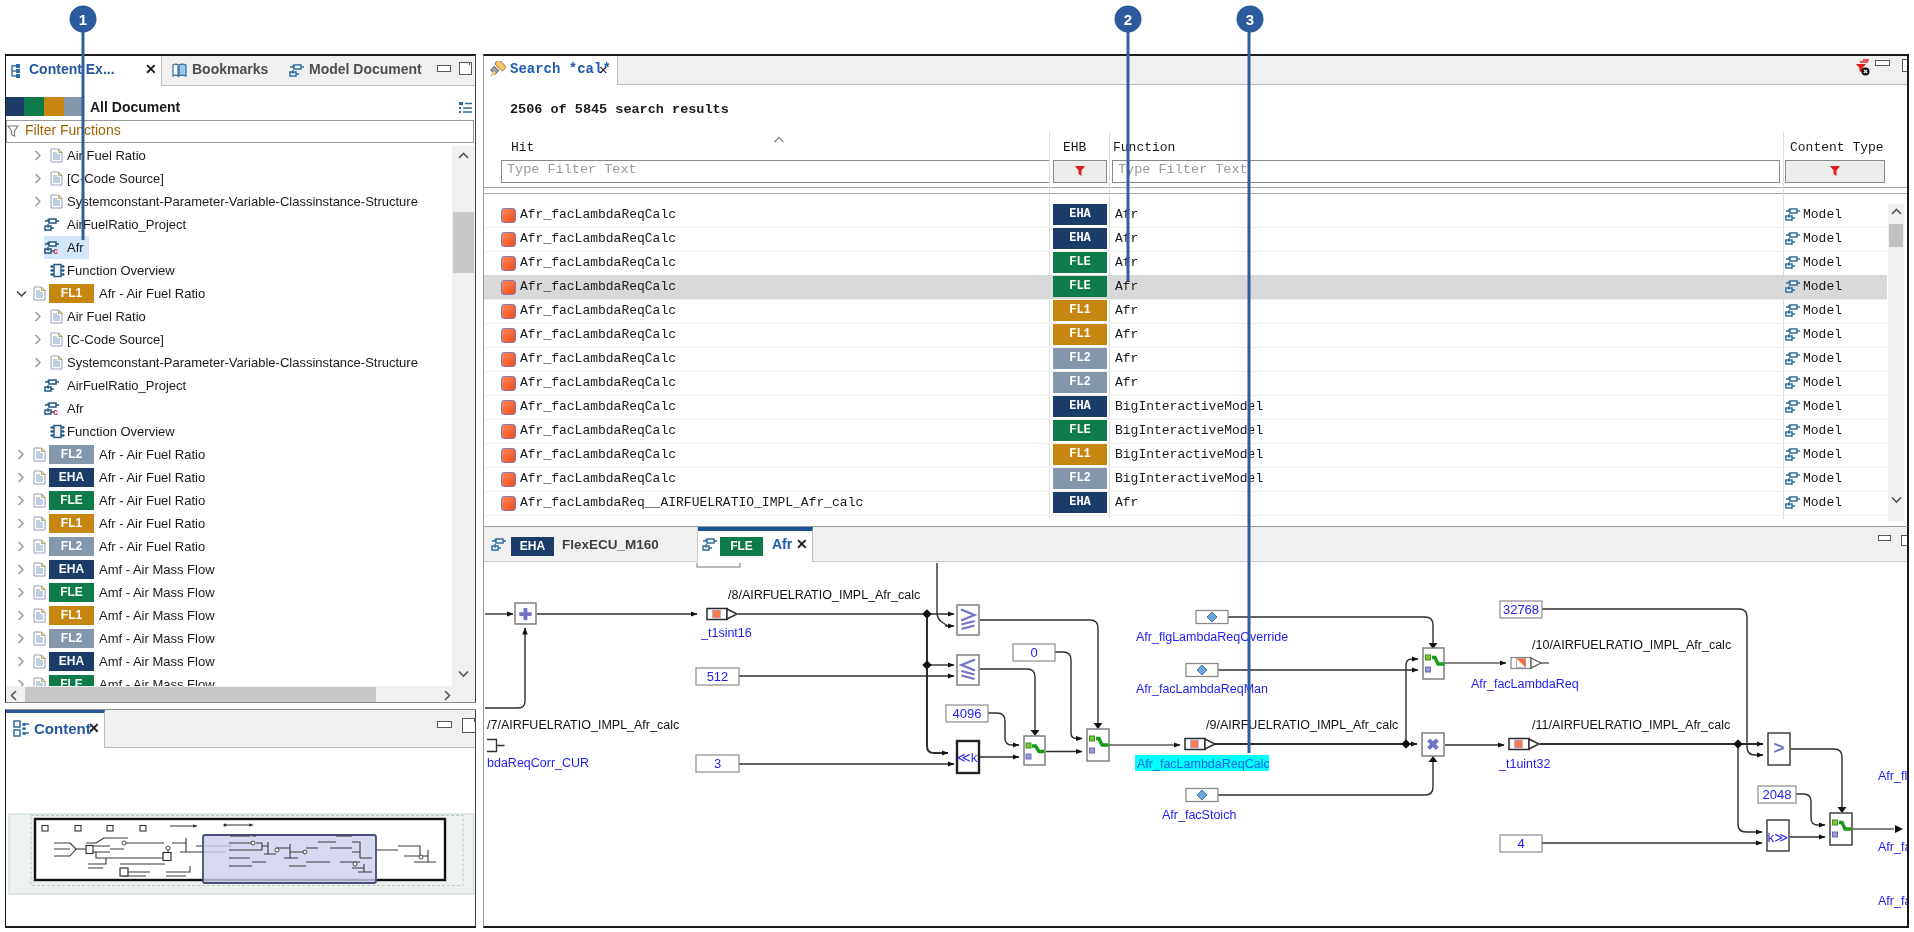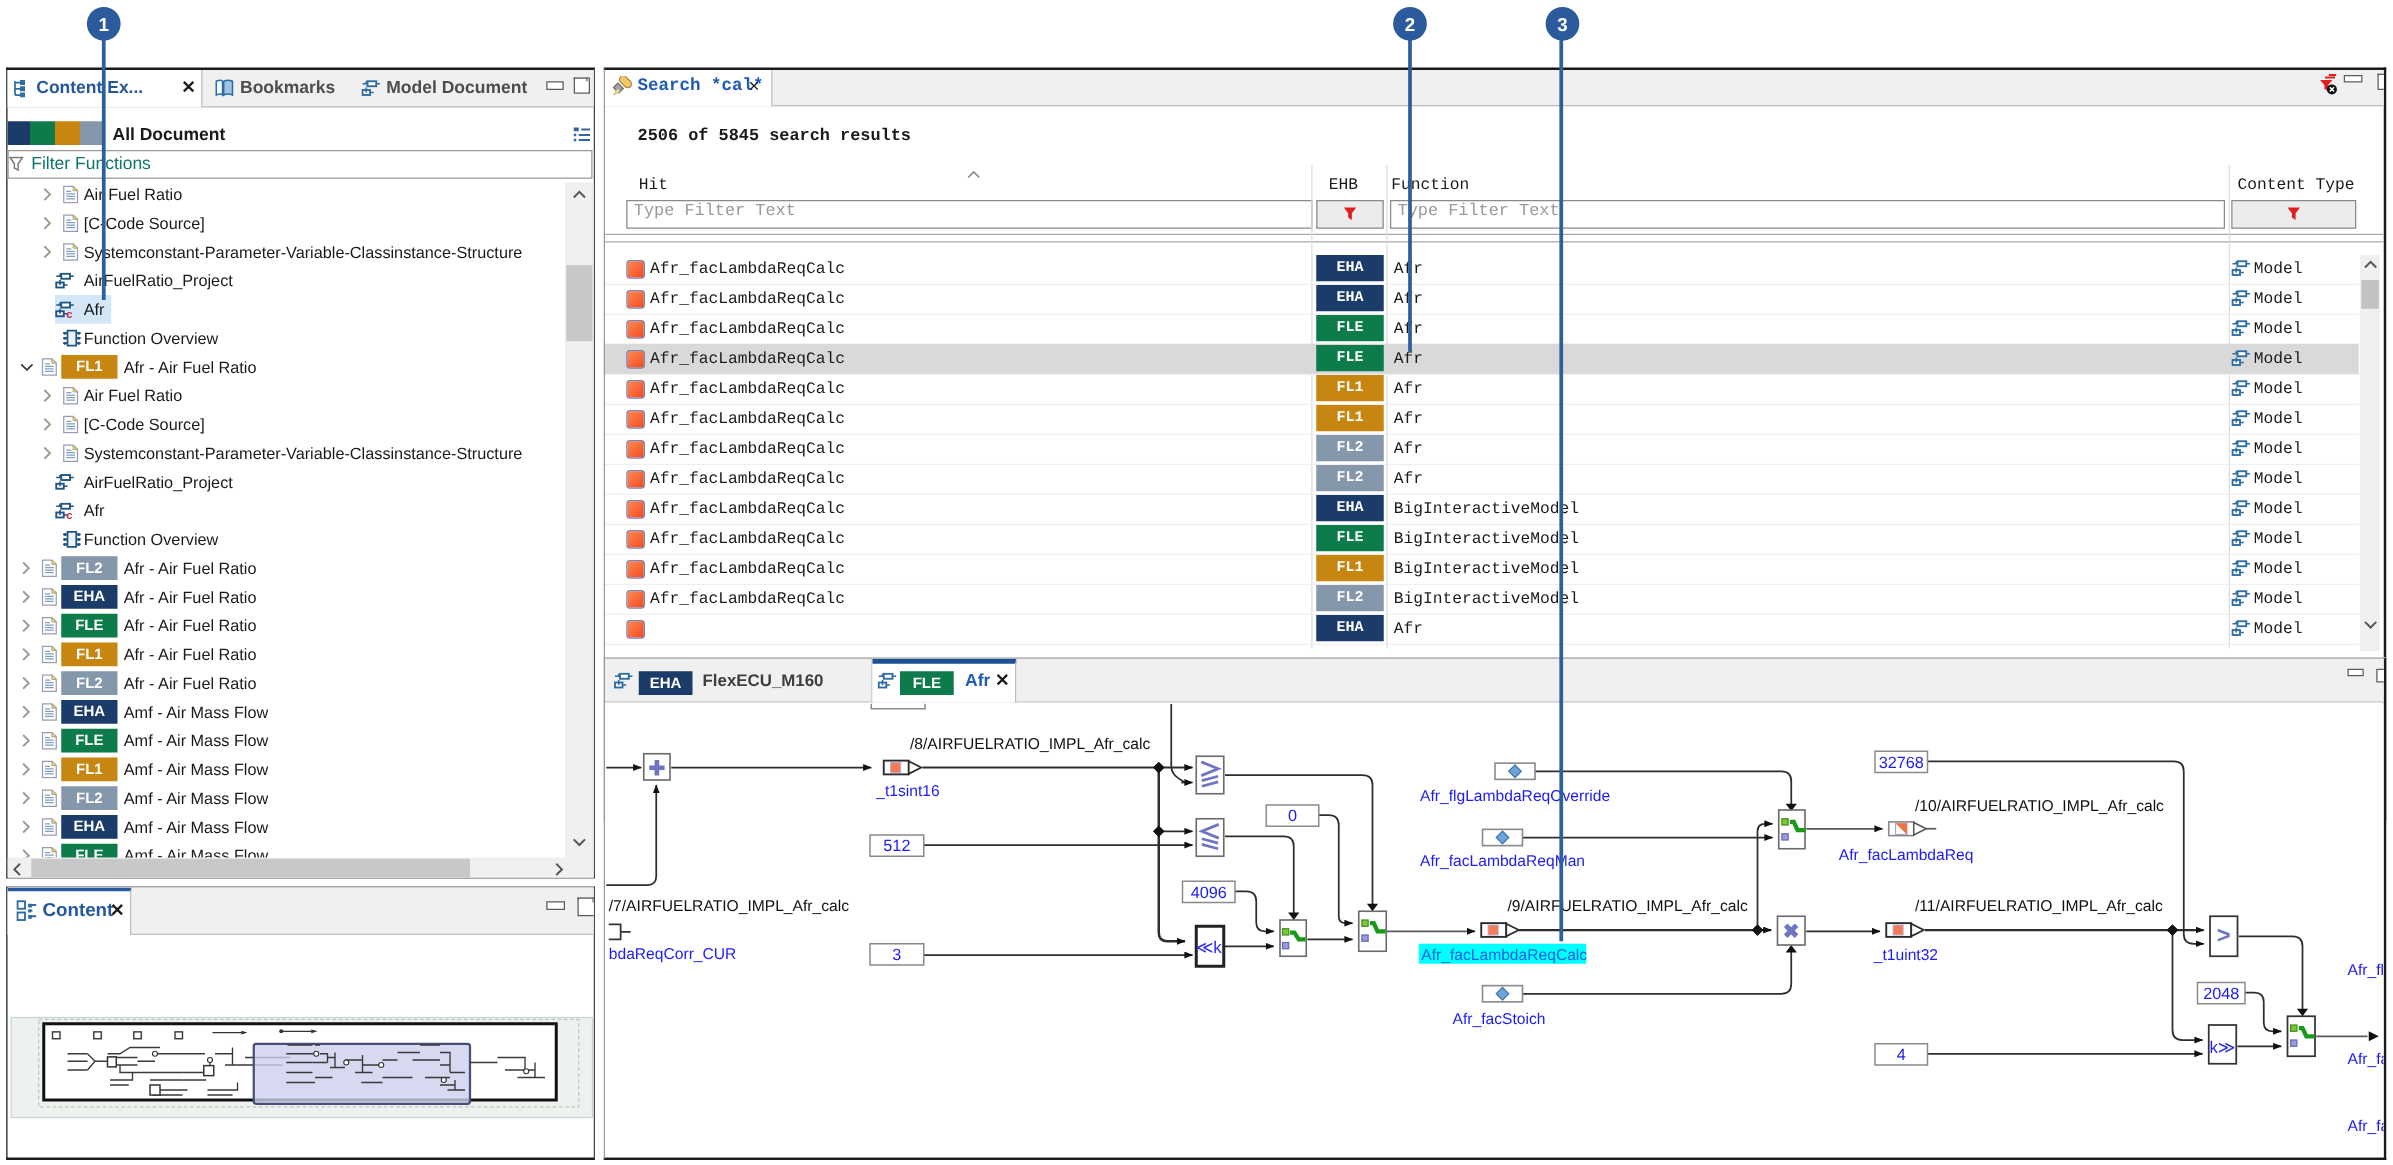--- a/index.html
+++ b/index.html
@@ -69,21 +69,21 @@
       </g>
     <g stroke="#33659e" stroke-width="1.6">
         <path d="M7 2.5 H14 M5 7 H14 M5 11 H14"></path>
       </g>
   </svg>
 
   <div class="abs" style="left:0px;top:64px;width:468px;height:23px;border:1px solid #9a9a9a;box-sizing:border-box;background:#fff;"></div>
   <svg class="abs" style="left:1px;top:69px;" width="12" height="12" viewBox="0 0 12 12">
     <path d="M1 1 H11 L7.5 6 V11 L4.5 9.5 V6 Z" fill="none" stroke="#7a7a7a" stroke-width="1.2"></path>
   </svg>
-  <div class="abs" style="left:19px;top:66px;font-size:14px;color:#0f766e;">Filter Functions</div>
+  <div class="abs" style="left:19px;top:66px;font-size:14px;color:#a16207;">Filter Functions</div>
 
   <div id="tree">
   <div class="trow" style="top:88px;">
         <svg class="abs" style="left:28px;top:6px;" width="7" height="11" viewBox="0 0 7 11">
           <path d="M1.5 1 L6 5.5 L1.5 10" stroke="#9a9a9a" stroke-width="1.5" fill="none"></path>
         </svg>
         <svg class="abs" style="left:44px;top:4px;" width="13" height="15" viewBox="0 0 13 15">
           <path d="M1 1 H8.5 L12 4.5 V14 H1 Z" fill="#fff" stroke="#9a9ab8" stroke-width="1"></path>
           <path d="M8.5 1 L8.5 4.5 L12 4.5 Z" fill="#e8d9a8" stroke="#b0a060" stroke-width="0.8"></path>
           <g stroke="#7f9fc6" stroke-width="1">
@@ -718,20 +718,21 @@
           <g stroke="#2d6da3" stroke-width="1.5" fill="#fff">
             <rect x="5" y="1" width="7" height="4"></rect>
             <rect x="1" y="8" width="6" height="4"></rect>
             <path d="M1 3 H5 M12 3 H15 M4 6 V10 M7 10 H10 M4 3 V1" stroke-width="1.3" fill="none"></path>
           </g>
         </svg>
     <span class="mtxt">Model</span>
   </div>
   <div class="srow" style="top:435px;left:0px;width:1403px;border-bottom:1px solid #efefef;">
     <span class="sq"></span>
+    <span class="abs" style="left:36px;top:0;">Afr_facLambdaReq__AIRFUELRATIO_IMPL_Afr_calc</span>
     <span class="sbdg eha">EHA</span>
     <span class="ctx">Afr</span>
     <svg class="abs" style="left:1301px;top:5px;" width="16" height="14" viewBox="0 0 16 14">
           <g stroke="#2d6da3" stroke-width="1.5" fill="#fff">
             <rect x="5" y="1" width="7" height="4"></rect>
             <rect x="1" y="8" width="6" height="4"></rect>
             <path d="M1 3 H5 M12 3 H15 M4 6 V10 M7 10 H10 M4 3 V1" stroke-width="1.3" fill="none"></path>
           </g>
         </svg>
     <span class="mtxt">Model</span>

